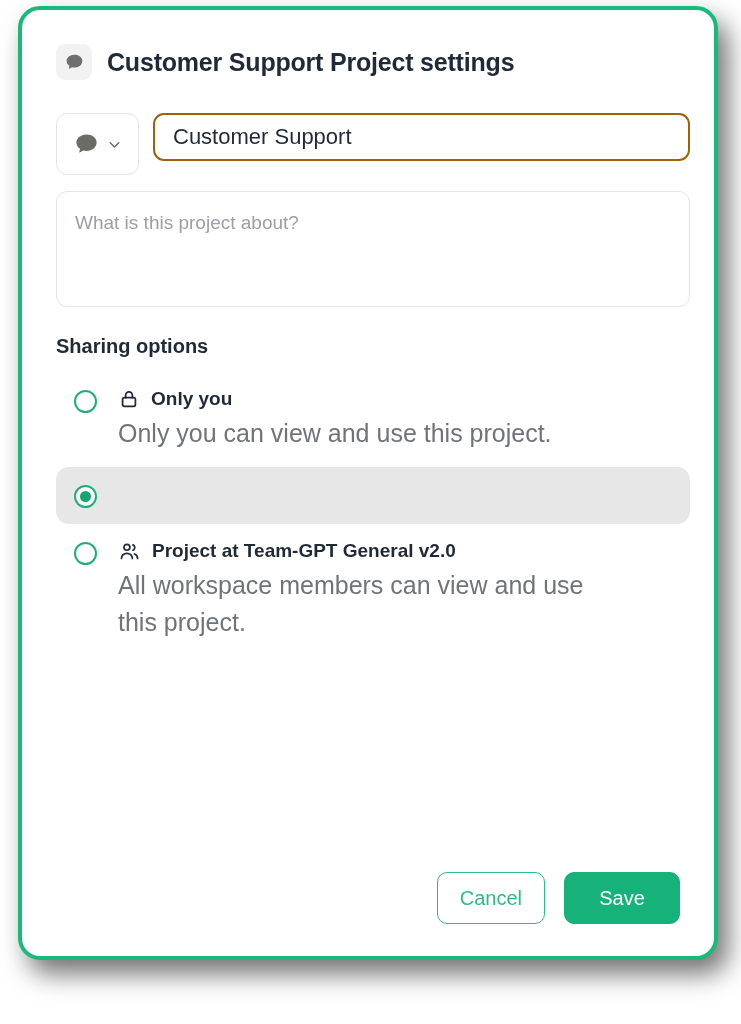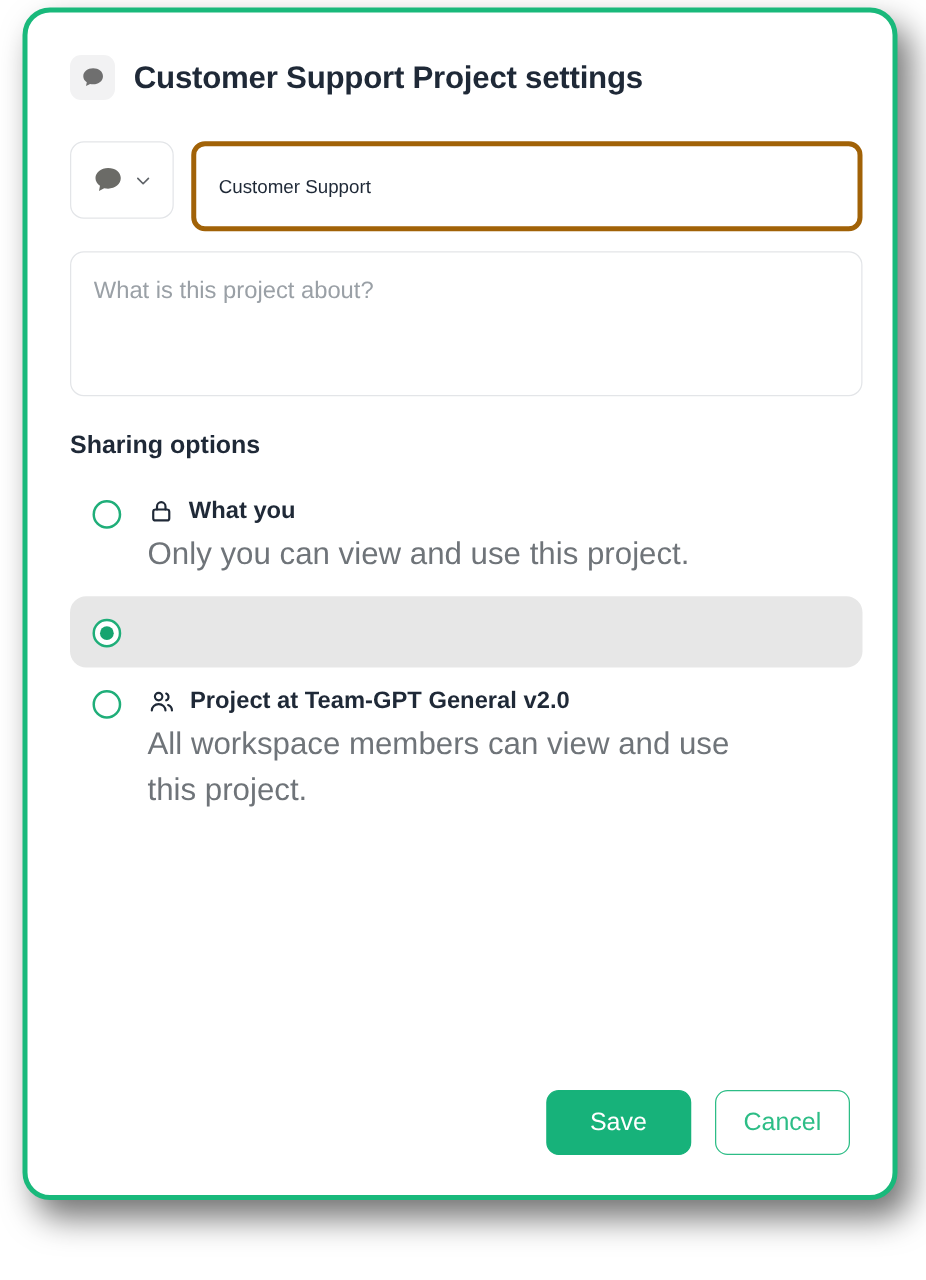--- a/index.html
+++ b/index.html
@@ -75,27 +75,27 @@
     border-radius: 11px;
     background: #ffffff;
     display: flex;
     align-items: center;
     justify-content: center;
     gap: 6px;
     cursor: pointer;
   }
   .name-input {
     flex: 1 1 auto;
-    height: 72px;
-    border: 4px solid #a16207;
+    height: 48px;
+    border: 2px solid #a16207;
     border-radius: 11px;
     background: #ffffff;
     padding: 0 18px;
     font-family: "Liberation Sans", sans-serif;
-    font-size: 15px;
+    font-size: 22px;
     color: #1f2937;
     outline: none;
   }
 
   
   .desc-input {
     display: block;
     width: 100%;
     height: 116px;
     margin-top: 16px;
@@ -252,21 +252,21 @@
               <span class="dot"></span>
             </div>
           <div class="option-body">
             <div class="option-head">
               <span>
                 <svg class="svg-ic" width="22" height="22" viewBox="0 0 24 24" aria-hidden="true">
                   <rect x="5" y="10.5" width="14" height="9.5" rx="2" fill="none" stroke="#1f2937" stroke-width="1.9"></rect>
                   <path d="M8.3 10.5V7.8a3.7 3.7 0 0 1 7.4 0v2.7" fill="none" stroke="#1f2937" stroke-width="1.9" stroke-linecap="round"></path>
                 </svg>
               </span>
-              <span class="option-label">What you</span>
+              <span class="option-label">Only you</span>
             </div>
             <div class="option-desc">Only you can view and use this project.</div>
           </div>
         </div>
 
         <div class="option selected">
           <div class="radio">
               <span class="dot"></span>
             </div>
           <div class="option-body">
@@ -289,20 +289,20 @@
               </span>
               <span class="option-label">Project at Team-GPT General v2.0</span>
             </div>
             <div class="option-desc">All workspace members can view and use this project.</div>
           </div>
         </div>
 
       </div>
 
       <div class="footer">
+        <button class="btn btn-cancel">Cancel</button>
         <button class="btn btn-save">Save</button>
-        <button class="btn btn-cancel">Cancel</button>
       </div>
 
     </div>
   </div>
 
 </div>
 
 </body></html>

